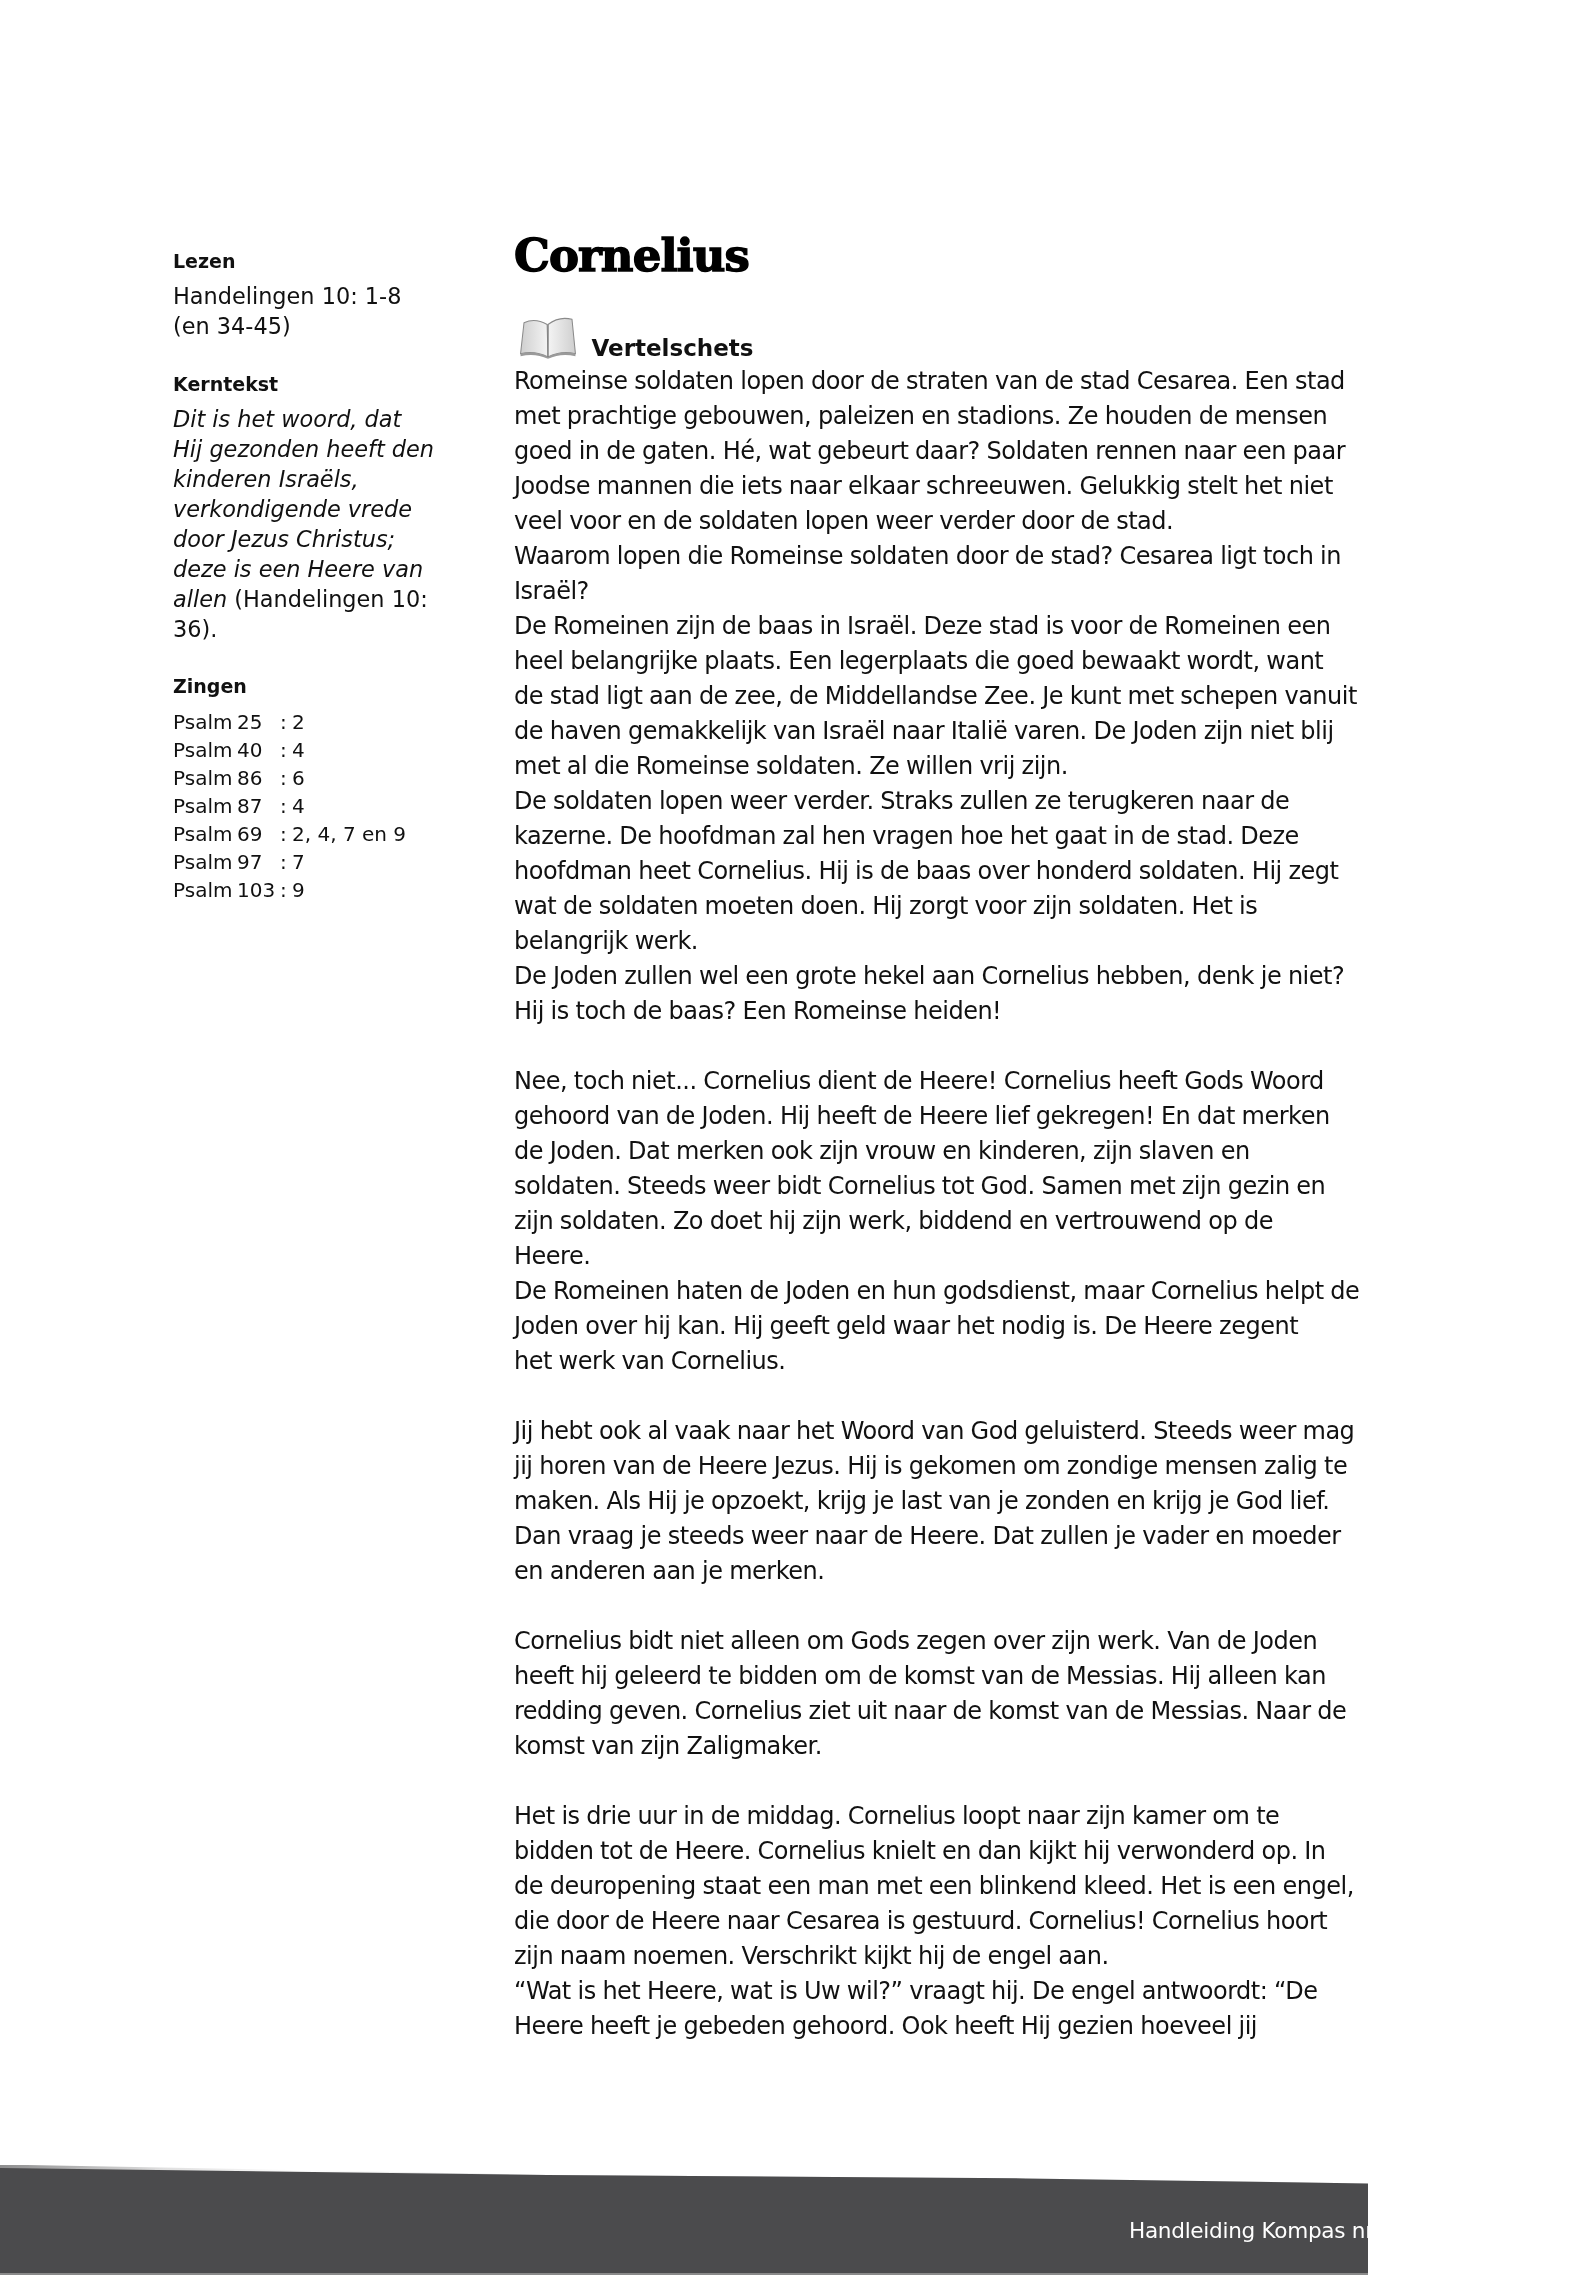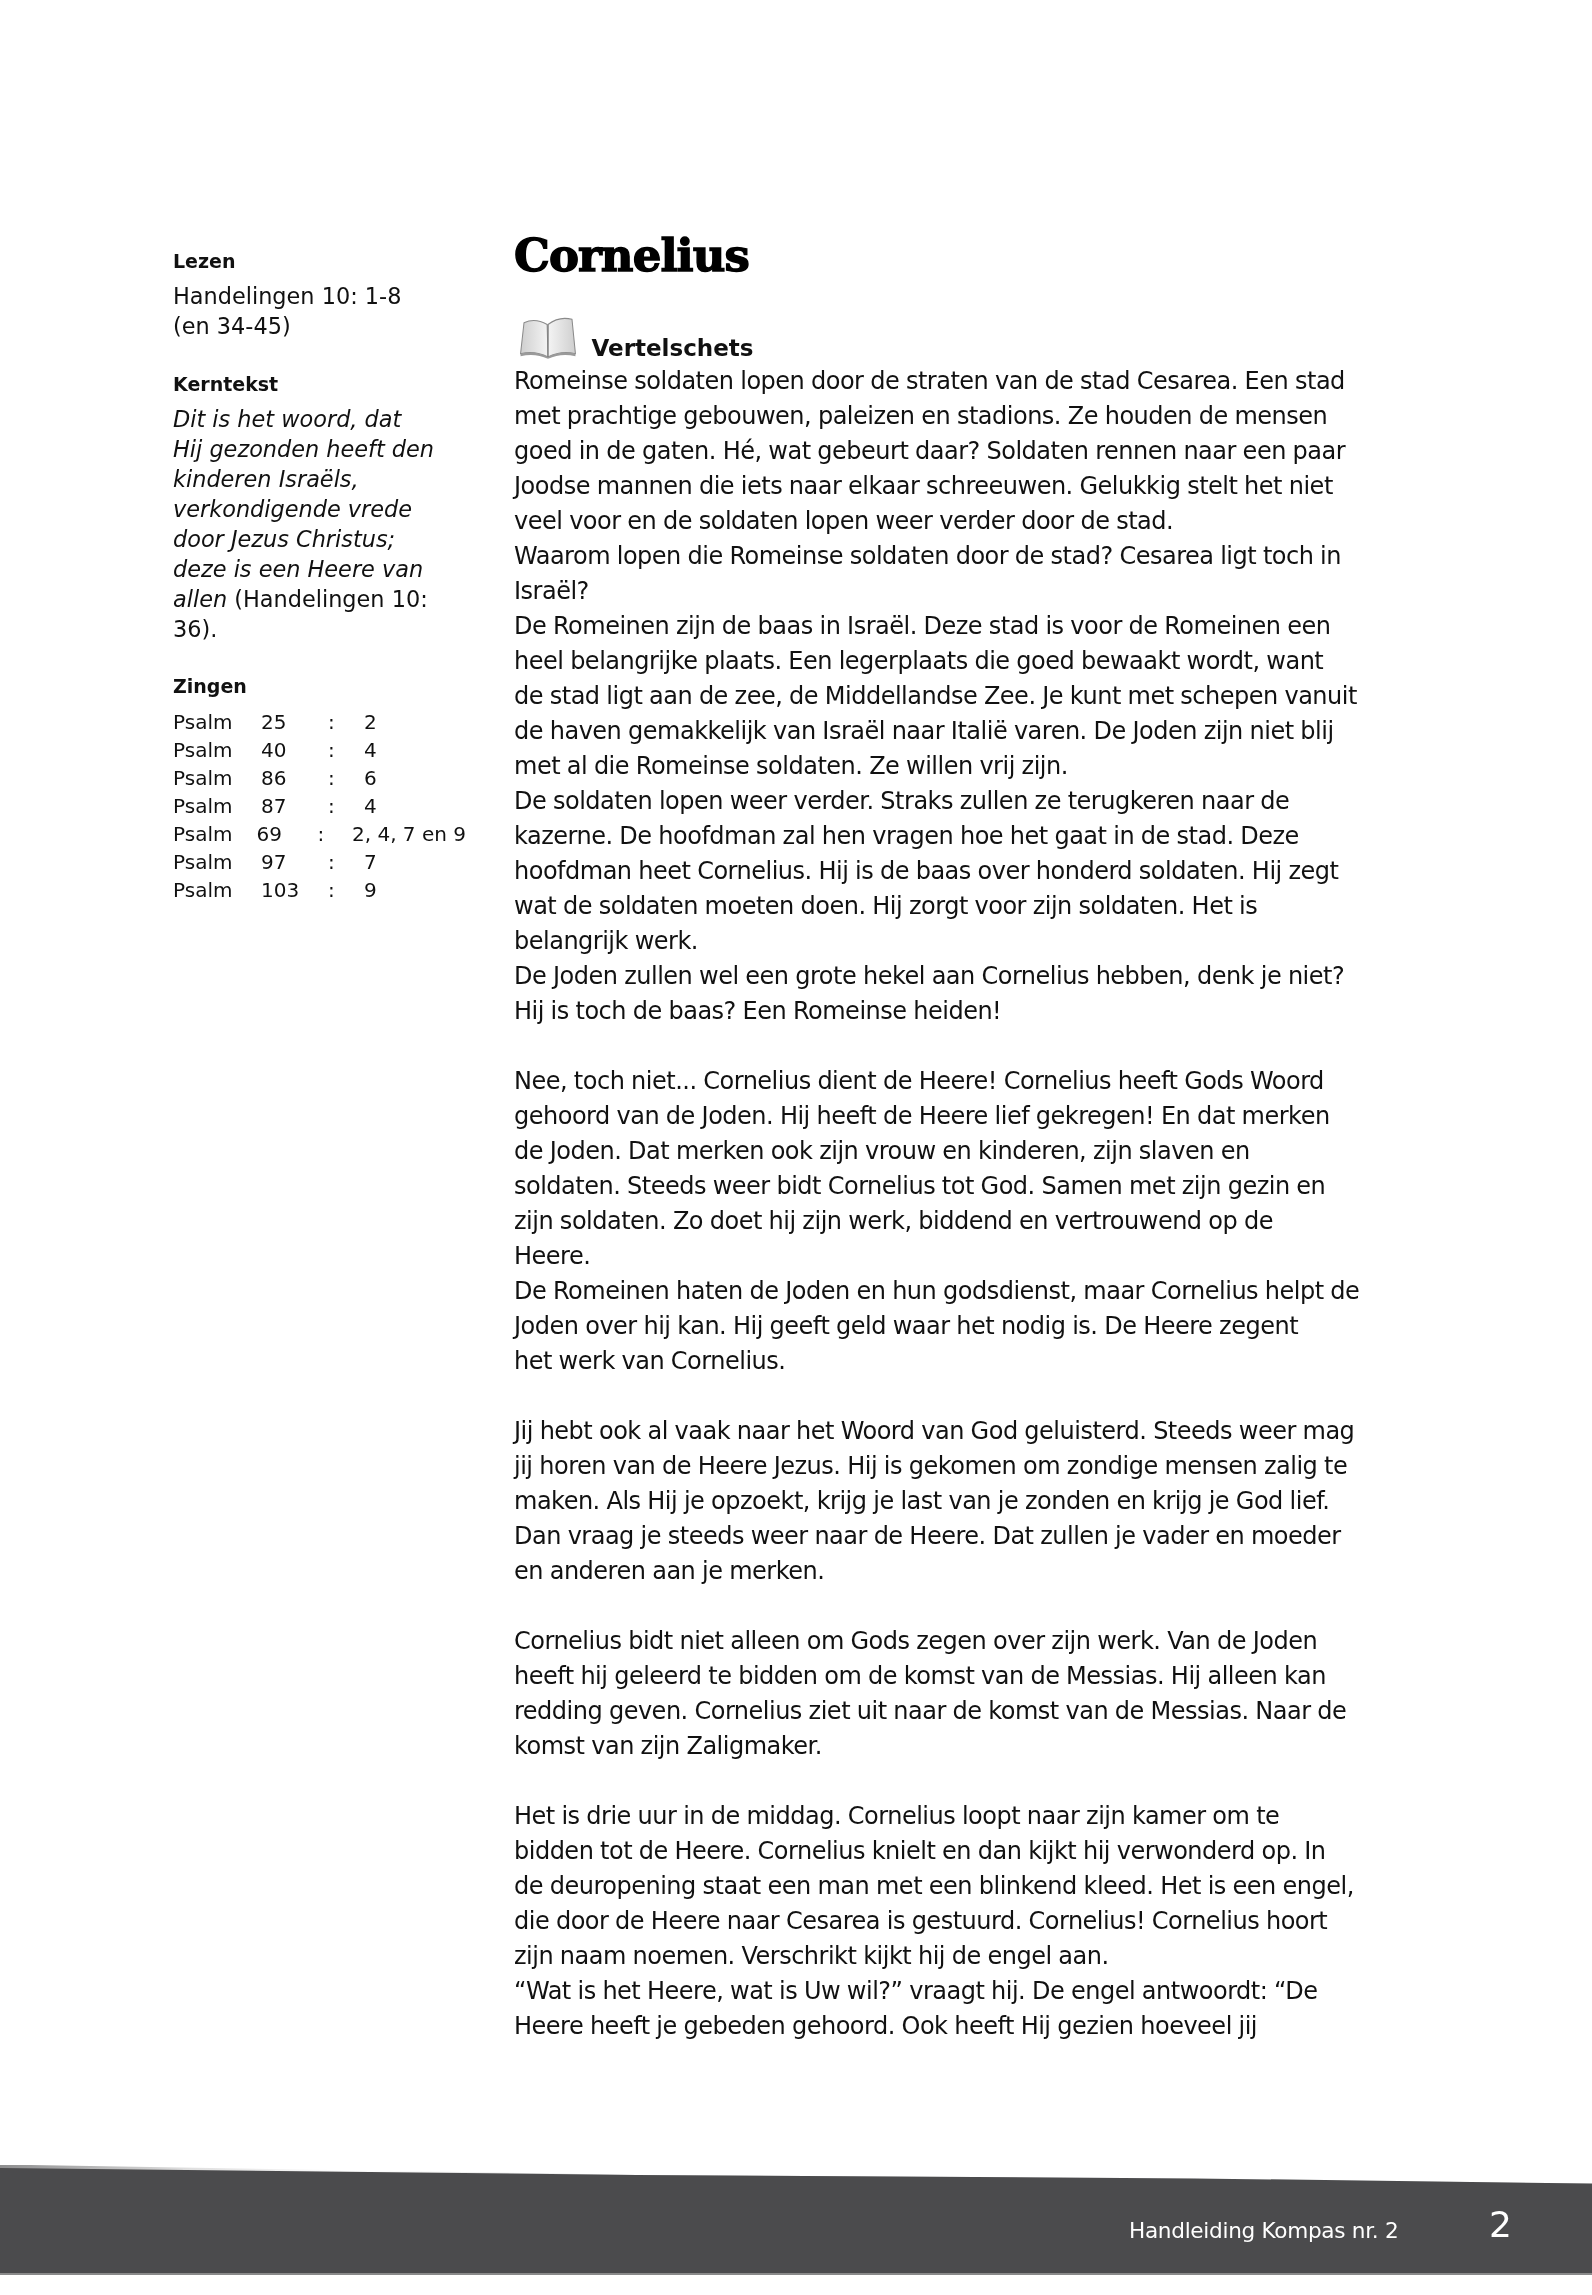--- a/index.html
+++ b/index.html
@@ -44,21 +44,20 @@
   .psalm-list {
     margin: 7px 0 0 0;
     padding: 0;
     list-style: none;
     font-size: 20px;
     line-height: 28px;
   }
   .psalm-list li {
     display: flex;
     white-space: nowrap;
-    gap: 24px;
   }
   .psalm-list .ps-label { width: 64px; display: inline-block; }
   .psalm-list .ps-num { width: 43px; display: inline-block; text-align: left; }
   .psalm-list .ps-colon { display: inline-block; width: 12px; }
   .psalm-list .ps-verses { display: inline-block; }
 
   
   .main {
     position: absolute;
     left: 514px;
@@ -107,21 +106,21 @@
   .story .line {
     display: block;
     min-height: 35px;
   }
 
   
   .footer {
     position: absolute;
     left: 0;
     top: 2168px;
-    width: 1592px;
+    width: 1368px;
     height: 107px;
   }
   .footer-band {
     position: absolute;
     left: 0;
     right: 0;
     bottom: 0;
     top: 0;
     background: #4b4b4d;
     clip-path: polygon(0 0, 40% 7px, 75% 10.4px, 100% 15.5px, 100% 100%, 0 100%);

